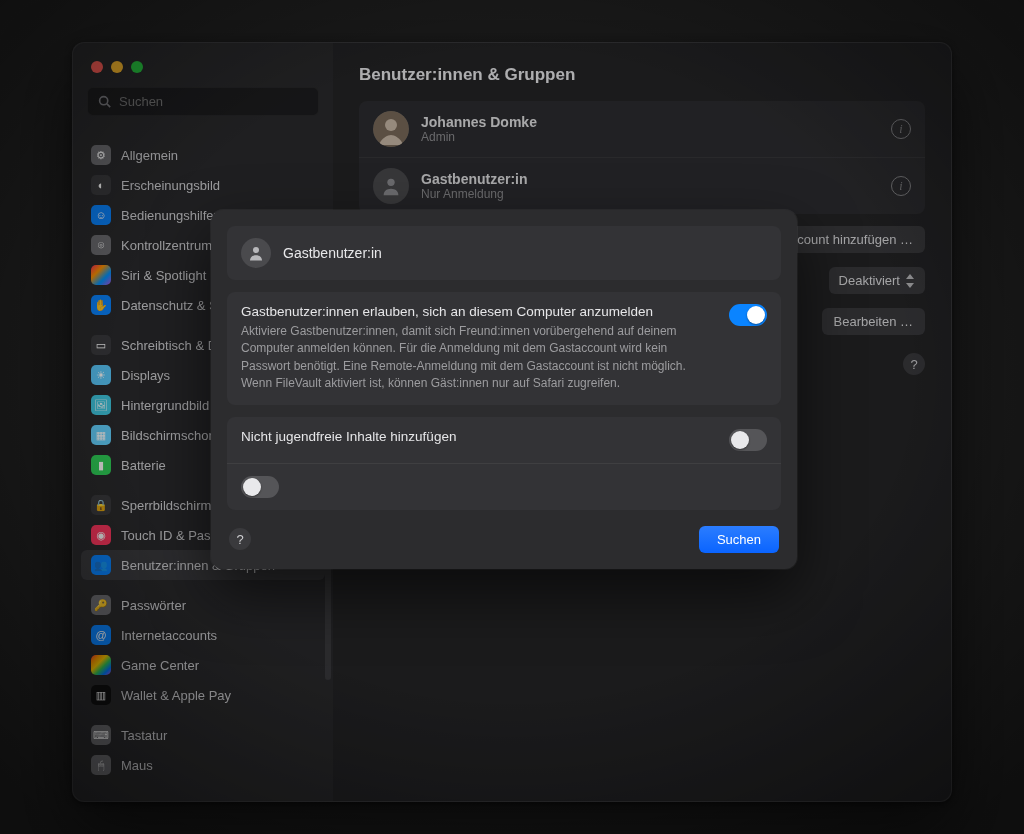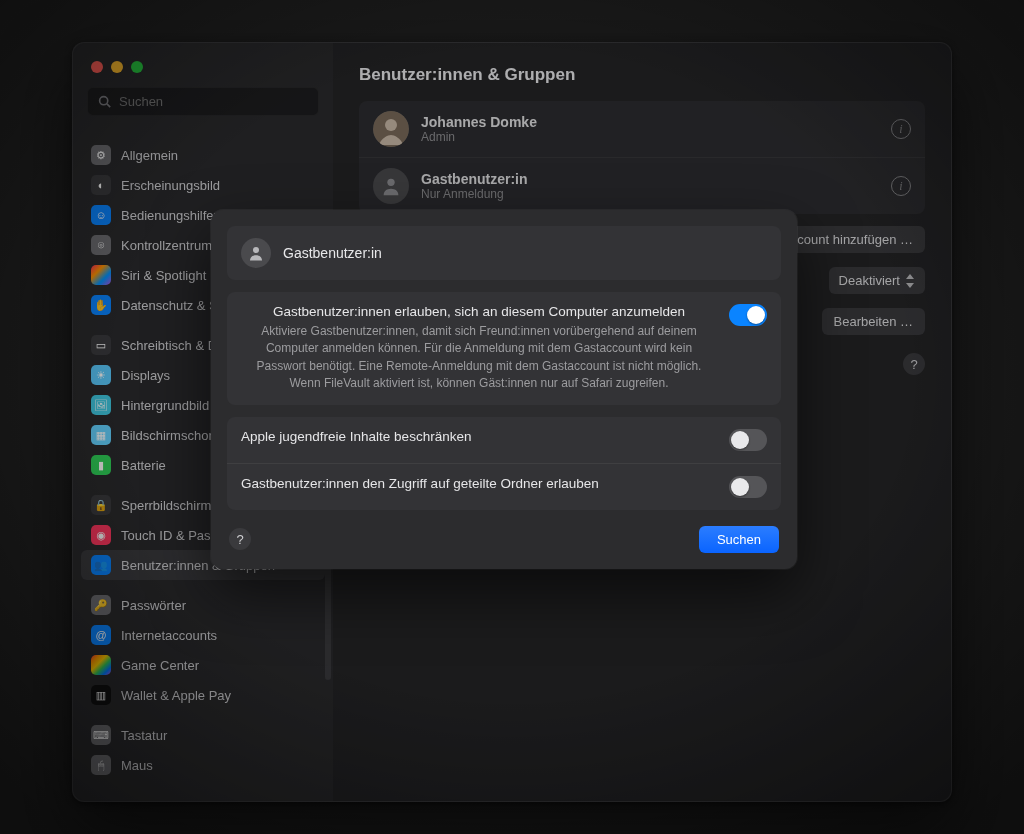--- a/index.html
+++ b/index.html
@@ -57,21 +57,21 @@
   .helpbtn{ width:22px;height:22px;border-radius:50%;background:#3a3a3d;color:#cfcfd2;display:flex;align-items:center;justify-content:center;font-size:13px;border:none; }
 
   
   .modal{ position:absolute; left:211px; top:210px; width:586px; background:#2c2c2e; border-radius:12px; box-shadow:0 25px 60px rgba(0,0,0,.6), 0 0 0 1px rgba(255,255,255,.06); padding:16px; z-index:50; }
   .mhead{ background:#333336; border-radius:8px; padding:12px 14px; display:flex; align-items:center; gap:12px; }
   .mhead .avatar{width:30px;height:30px;}
   .mhead .t{color:#e8e8ea; font-size:14px; font-weight:500;}
 
   .mblock{ background:#333336; border-radius:8px; margin-top:12px; }
   .mrow{ padding:12px 14px; border-top:1px solid rgba(255,255,255,.06); }
-  .mrow:first-child{border-top:none;text-align:center;}
+  .mrow:first-child{border-top:none;}
   .mrow .head{ display:flex; align-items:flex-start; justify-content:space-between; gap:12px; }
   .mrow .tt{ color:#e6e6e8; font-size:13.5px; font-weight:500; }
   .desc{ color:#9c9c9f; font-size:12px; line-height:1.45; margin-top:4px; max-width:480px; }
 
   .toggle{ position:relative; width:38px; height:22px; border-radius:11px; background:#555558; flex:0 0 38px; }
   .toggle .knob{ position:absolute; top:2px; left:2px; width:18px; height:18px; border-radius:50%; background:#e9e9eb; box-shadow:0 1px 2px rgba(0,0,0,.4); transition:.15s; }
   .toggle.on{ background:#0a84ff; }
   .toggle.on .knob{ left:18px; background:#fff; }
 
   .mfoot{ display:flex; align-items:center; justify-content:space-between; margin-top:16px; padding:0 2px; }
@@ -271,29 +271,28 @@
         <div class="toggle on">
             <div class="knob"></div>
           </div>
       </div>
     </div>
   </div>
 
   <div class="mblock">
     <div class="mrow">
       <div class="head">
-        <div class="tt">Apple jugendfreie Inhalte beschränken</div>
+        <div class="tt">Nicht jugendfreie Inhalte hinzufügen</div>
         <div class="toggle">
             <div class="knob"></div>
           </div>
       </div>
     </div>
     <div class="mrow">
       <div class="head">
-        <div class="tt">Gastbenutzer:innen den Zugriff auf geteilte Ordner erlauben</div>
         <div class="toggle">
             <div class="knob"></div>
           </div>
       </div>
     </div>
   </div>
 
   <div class="mfoot">
     <button class="helpbtn">?</button>
     <button class="primary">Suchen</button>

